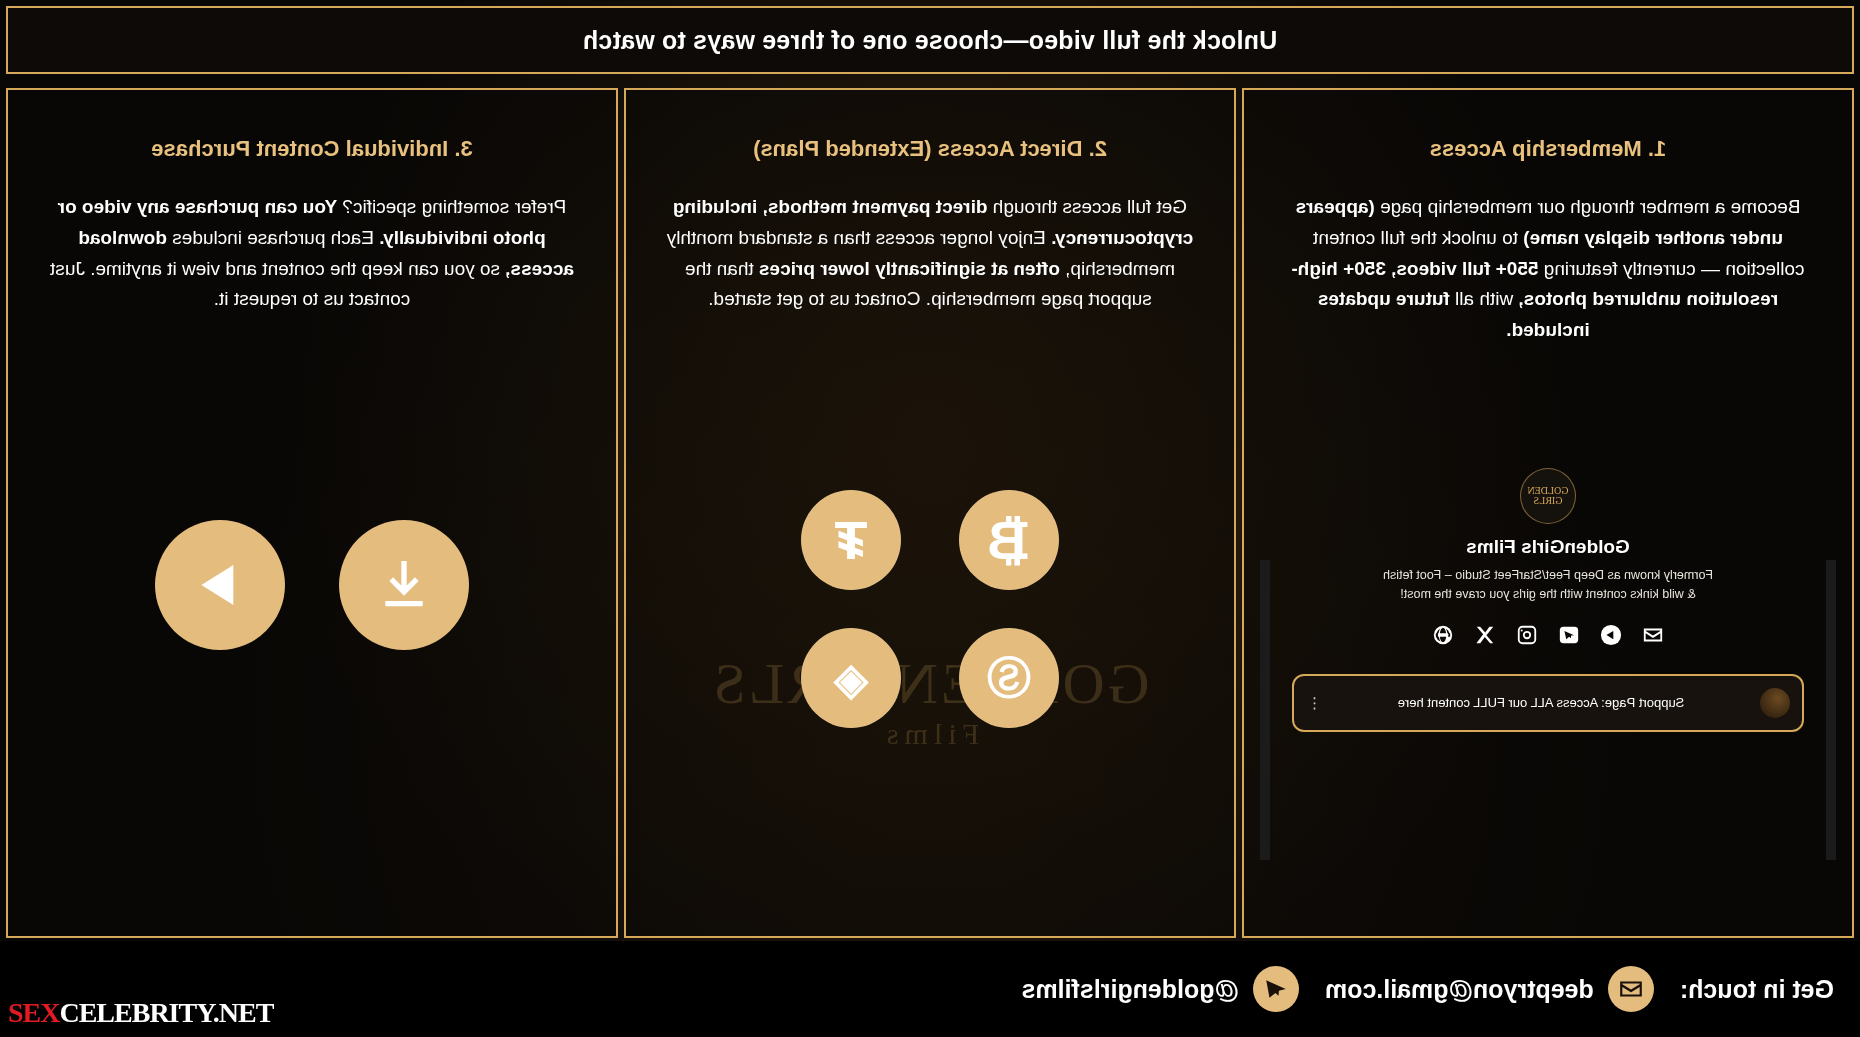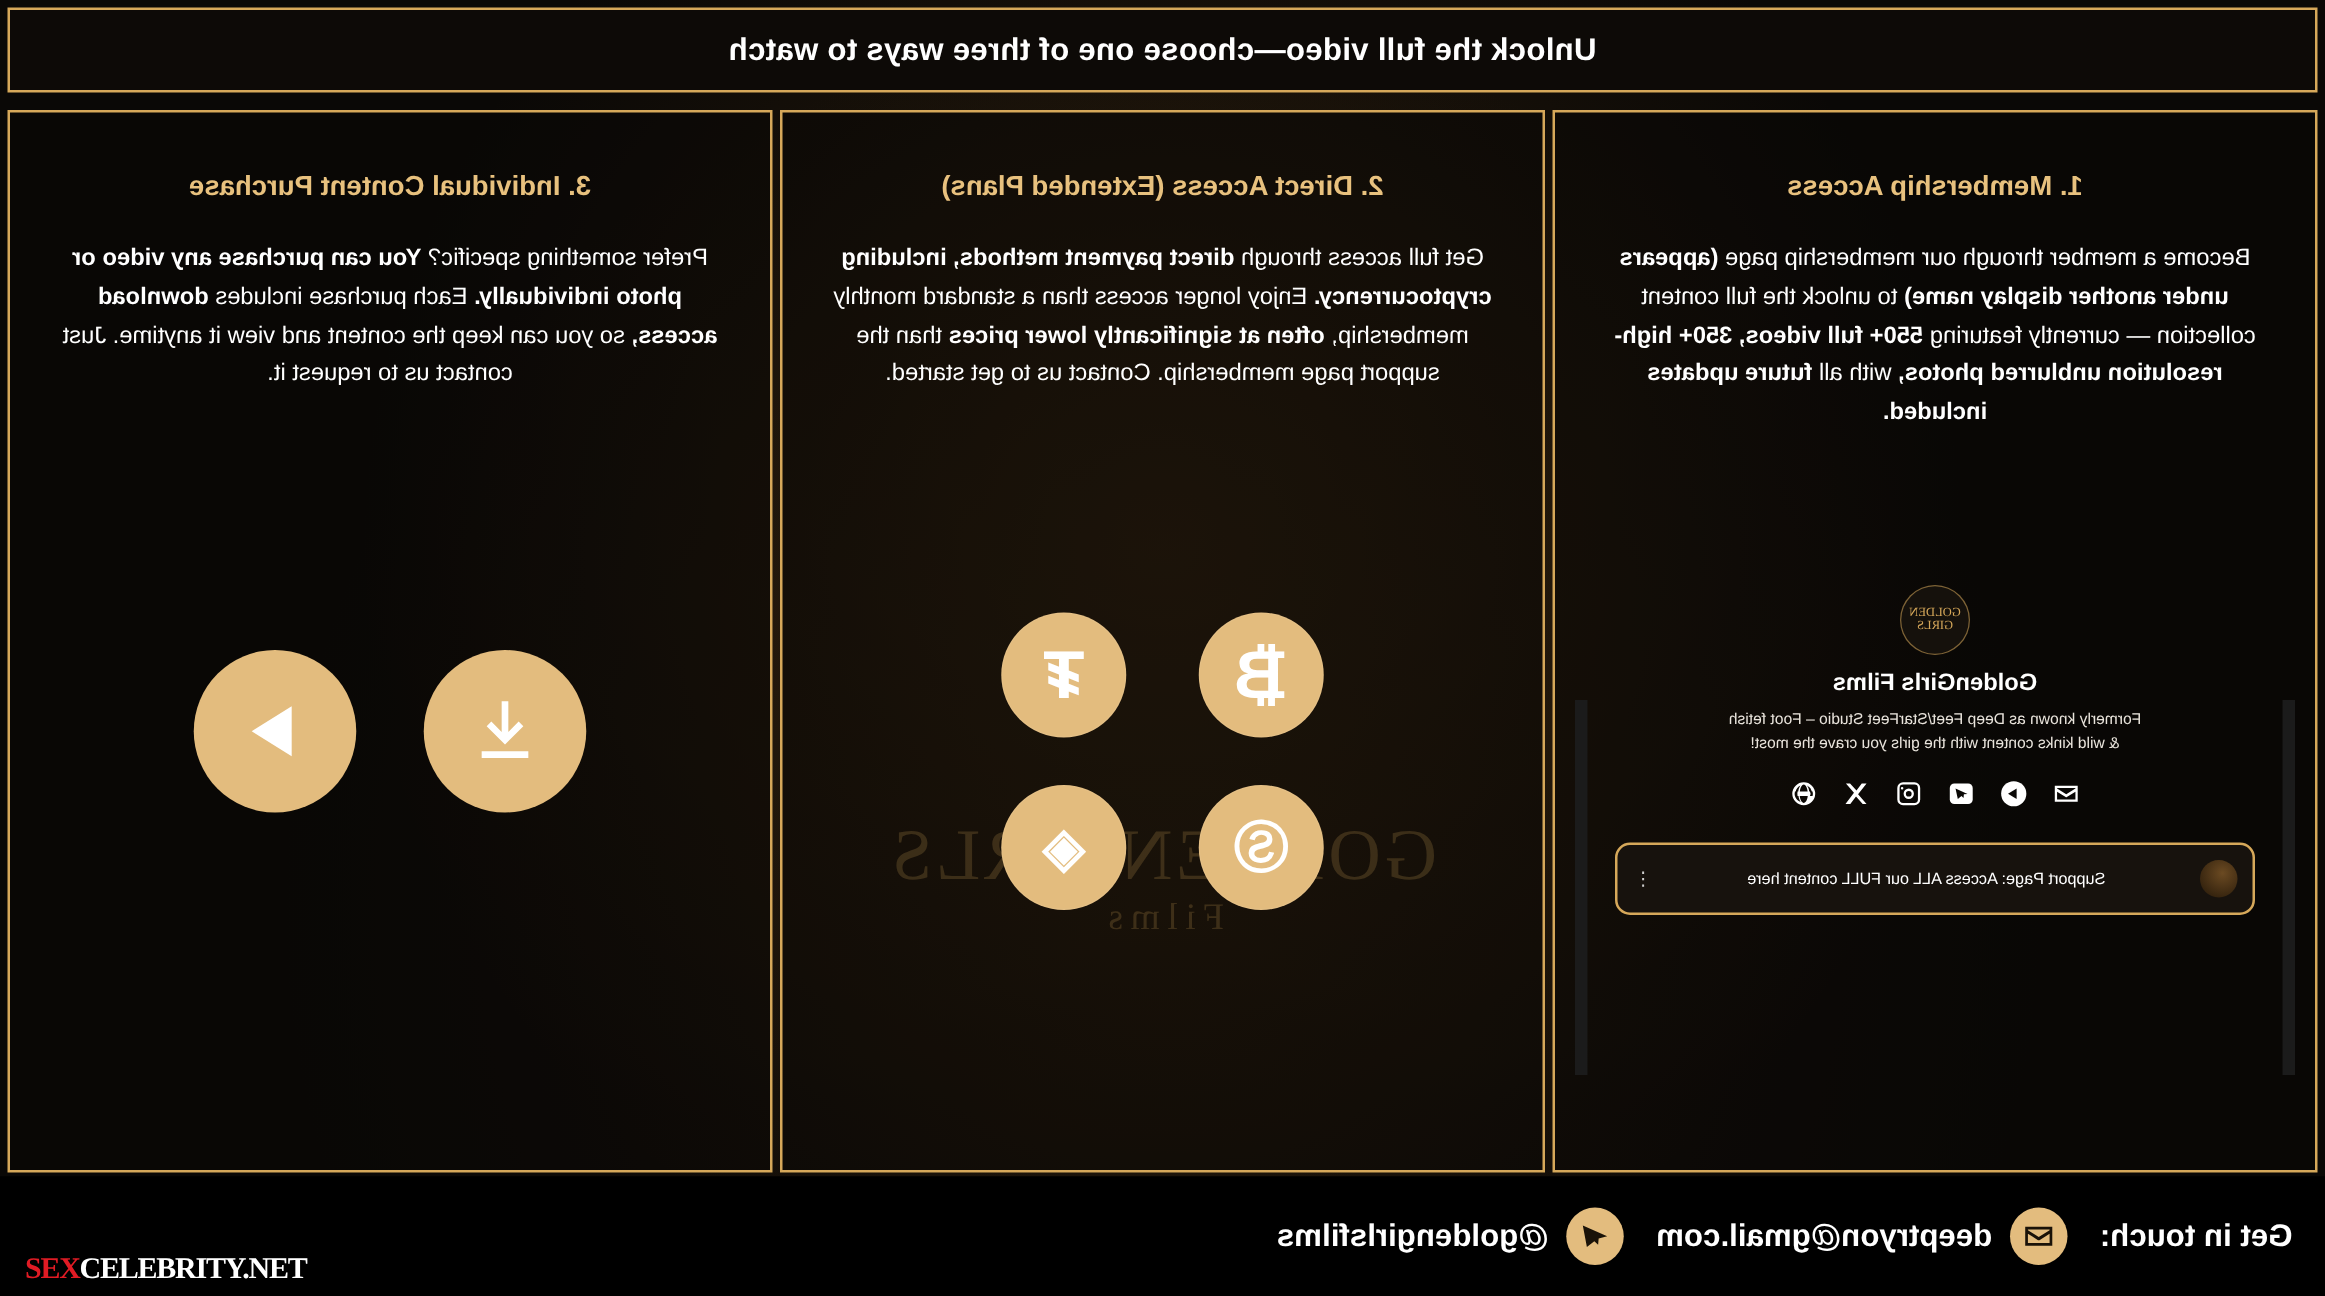--- a/index.html
+++ b/index.html
@@ -164,24 +164,23 @@
     background: #e3bc7e;
     display:flex; align-items:center; justify-content:center;
   }
   .footer-icon svg { width: 26px; height: 26px; fill: #1a1208; }
   .footer-text { color:#ffffff; font-size: 25px; font-weight: bold; }
 
   
   .watermark {
     position: absolute; left: 8px; bottom: 8px;
     font-family: "Liberation Serif", serif;
-    font-weight: bold; font-size: 24px;
+    font-weight: bold; font-size: 28px;
     letter-spacing: -1px;
     z-index: 50;
-    margin-left: 12px;
   }
   .wm-sex { color: #e01b24; }
   .wm-rest { color: #ffffff; }
 </style>
 </head>
 <body>
 
 <div id="root">
 
   <div class="bg-art"></div>

